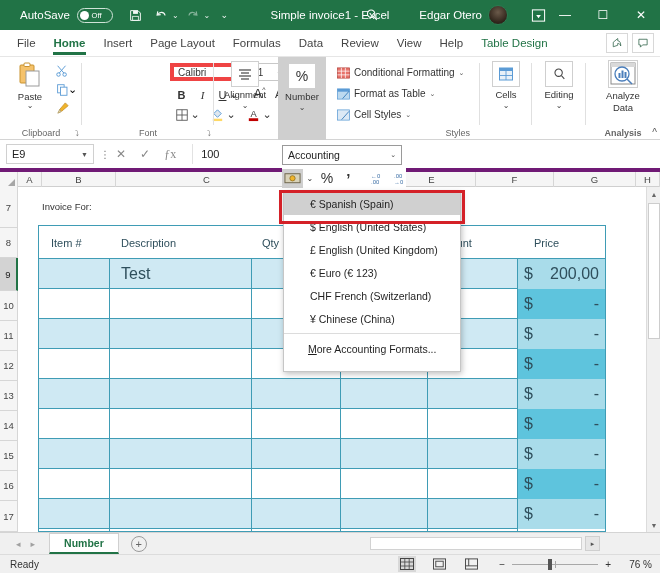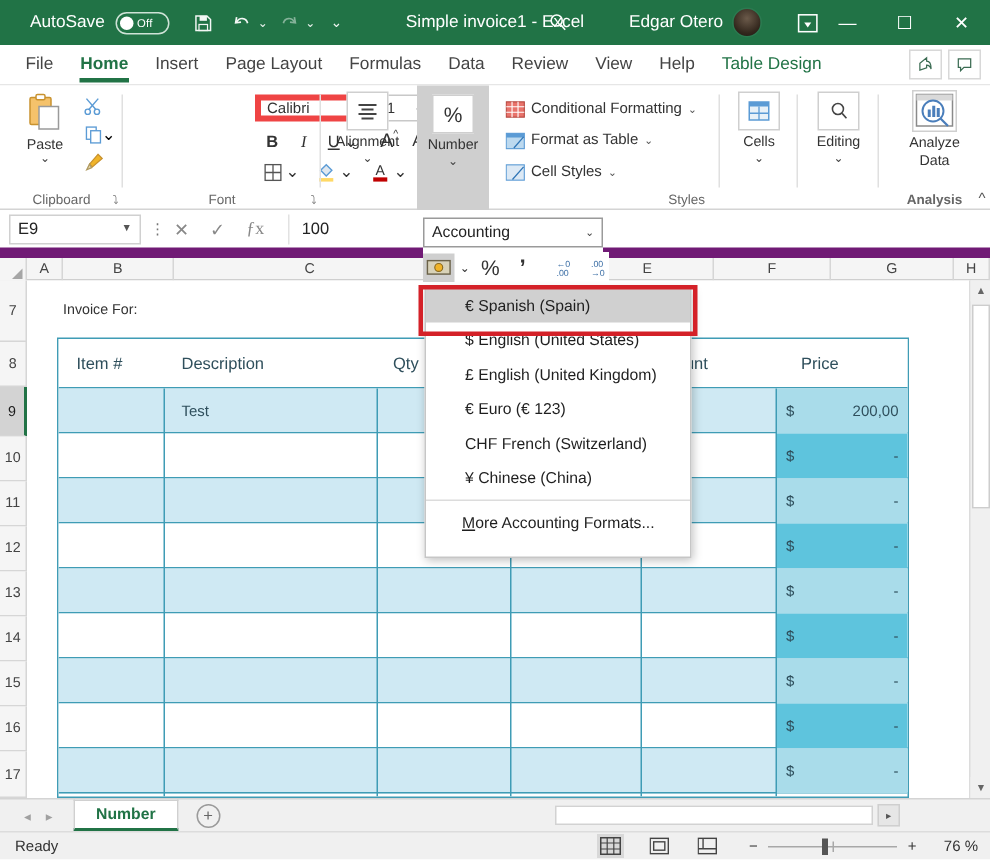--- a/index.html
+++ b/index.html
@@ -154,21 +154,21 @@
   }
   .style-ico {
     width: 14px; height: 13px; display: flex; align-items: center; justify-content: center;
     font-size: 9px;
   }
 
   
   .fbar {
     position: absolute; left: 0; top: 140px; width: 660px; height: 32px;
     background: #ffffff; display: flex; align-items: center;
-    border-bottom: 7px solid #701a75;
+    border-bottom: 4px solid #701a75;
   }
   .namebox {
     margin-left: 6px; width: 88px; height: 20px; border: 1px solid #d0d0d0;
     background: #fff; display: flex; align-items: center; padding: 0 5px;
     font-size: 11px; color: #222;
   }
   .namebox .nb-caret { margin-left: auto; font-size: 7px; color: #555; }
   .fb-dots { margin: 0 6px; font-size: 10px; color: #777; letter-spacing: 0; }
   .fb-icons { display: flex; gap: 14px; align-items: center; color: #888; font-size: 12px; }
   .fb-input {
@@ -195,21 +195,21 @@
     border-left: 7px solid transparent; border-bottom: 7px solid #a6a6a6;
   }
   .rowhdr { position: absolute; left: 0; top: 15px; width: 18px; bottom: 0; background: #f5f5f5; }
   .rowcell {
     position: absolute; left: 0; width: 18px; border-bottom: 1px solid #d6d6d6;
     border-right: 1px solid #d6d6d6; font-size: 9.5px; color: #444;
     display: flex; align-items: center; justify-content: center; background: #f5f5f5;
   }
   .rowcell.sel { background: #d3d3d3; color: #1a1a1a; border-right: 2px solid #217346; }
   .sheet { position: absolute; left: 18px; top: 15px; right: 14px; bottom: 0; background: #fff; overflow: hidden; }
-  .tblcell { position: absolute; font-size: 10px; color: #2f4f5c; display: flex; align-items: center; }
+  .tblcell { position: absolute; font-size: 16px; color: #2f4f5c; display: flex; align-items: center; }
   .inv-label { position: absolute; font-size: 9.5px; color: #333; }
 
   
   .vscroll {
     position: absolute; right: 0; top: 15px; width: 14px; bottom: 0;
     background: #f0f0f0; border-left: 1px solid #dcdcdc;
   }
   .vs-arrow {
     position: absolute; left: 0; width: 14px; height: 14px; background: #f0f0f0;
     display: flex; align-items: center; justify-content: center; font-size: 7px; color: #666;

